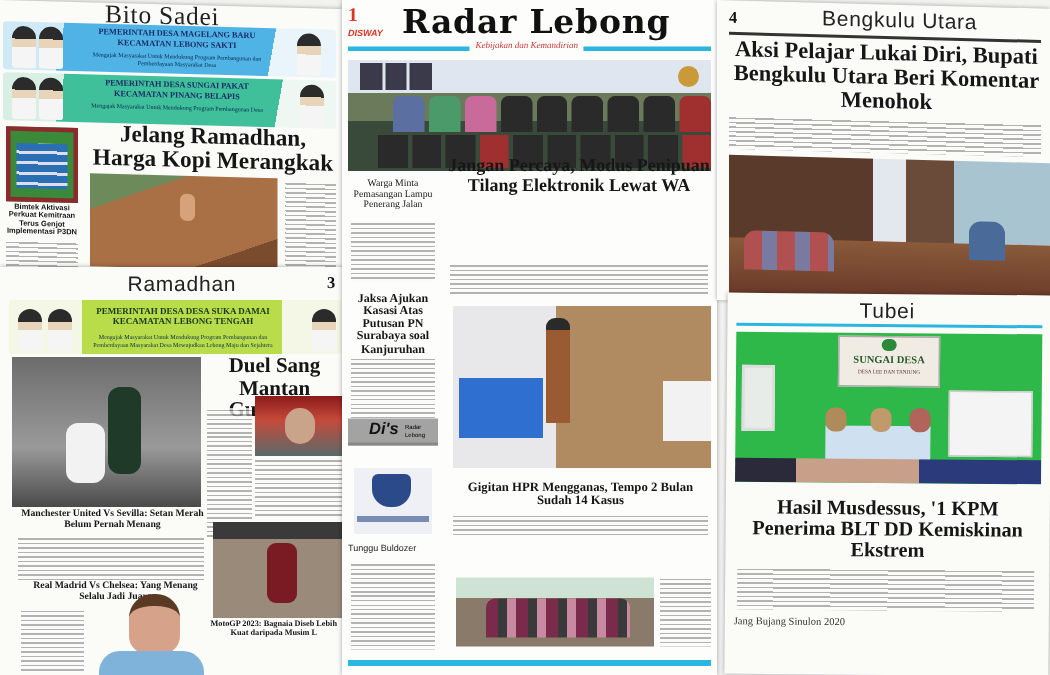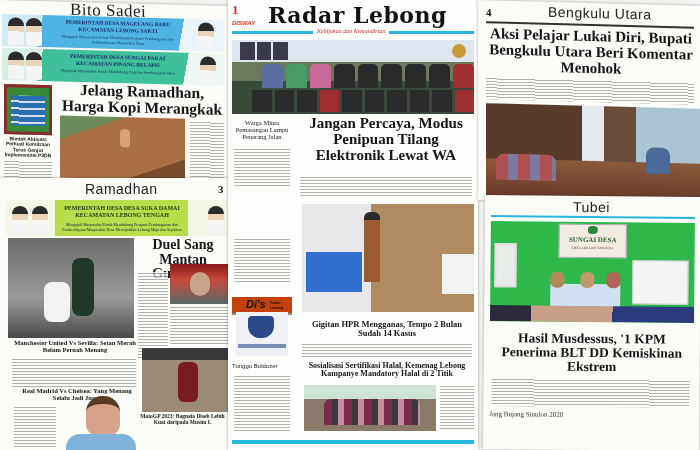--- a/index.html
+++ b/index.html
@@ -145,42 +145,42 @@
     <div style="position:absolute;left:8px;top:2px;width:48px;height:18px;display:flex;gap:2px;">
       <div style="flex:1;background:#3a3a4a;"></div>
         <div style="flex:1;background:#3a3a4a;"></div>
         <div style="flex:1;background:#3a3a4a;"></div>
     </div>
     <div style="position:absolute;right:8px;top:4px;width:14px;height:14px;border-radius:7px;background:#c89a3a;"></div>
   </div>
 
   <div class="headline" style="left:4px;top:120px;width:60px;font-size:6.5px;font-weight:normal;">Warga Minta Pemasangan Lampu Penerang Jalan</div>
   <div class="textcol" style="left:6px;top:148px;width:56px;height:40px;"></div>
+  <div class="headline" style="left:4px;top:195px;width:60px;font-size:8px;">Jaksa Ajukan Kasasi Atas Putusan PN Surabaya soal Kanjuruhan</div>
   <div class="textcol" style="left:6px;top:238px;width:56px;height:44px;"></div>
-  <div style="position:absolute;left:4px;top:297px;width:60px;height:18px;background:#c2410c;border-bottom:2px solid #888;">
+  <div style="position:absolute;left:4px;top:279px;width:60px;height:18px;background:#a3a3a3;border-bottom:2px solid #888;">
     <span style="position:absolute;left:14px;top:1px;font-size:11px;font-weight:bold;font-style:italic;font-family:'Liberation Sans',sans-serif;color:#111;">Di's</span>
     <span style="position:absolute;left:38px;top:3px;font-size:4px;font-family:'Liberation Sans',sans-serif;">Radar Lebong</span>
   </div>
   <div class="photo" style="left:8px;top:312px;width:52px;height:44px;background:#eef0f5;">
     <div style="position:absolute;left:12px;top:4px;width:26px;height:22px;background:#2a4a8a;border-radius:4px 4px 12px 12px;"></div>
     <div style="position:absolute;left:2px;top:32px;width:48px;height:4px;background:#2a4a8a;opacity:0.6;"></div>
   </div>
   <div style="position:absolute;left:4px;top:363px;font-size:6px;font-family:'Liberation Sans',sans-serif;color:#222;">Tunggu Buldozer</div>
   <div class="textcol" style="left:6px;top:375px;width:56px;height:58px;"></div>
 
-  <div class="headline" style="left:70px;top:116px;width:176px;font-size:15px;font-family:Liberation Serif, serif;">Jangan Percaya, Modus Penipuan Tilang Elektronik Lewat WA</div>
+  <div class="headline" style="left:70px;top:104px;width:176px;font-size:12px;font-family:Liberation Serif, serif;">Jangan Percaya, Modus Penipuan Tilang Elektronik Lewat WA</div>
   <div class="textcol" style="left:72px;top:176px;width:172px;height:22px;"></div>
   <div class="photo" style="left:74px;top:204px;width:172px;height:108px;background:linear-gradient(90deg,#e8e8ea 0 40%,#b08a60 40%);">
     <div style="position:absolute;left:4px;top:48px;width:56px;height:40px;background:#2e6fd0;"></div>
     <div style="position:absolute;left:62px;top:8px;width:16px;height:70px;background:#9a5a32;border-radius:6px 6px 0 0;border-top:8px solid #2a2a2a;"></div>
     <div style="position:absolute;left:140px;top:50px;width:32px;height:40px;background:#f2f2f2;"></div>
   </div>
   <div class="headline" style="left:72px;top:320px;width:174px;font-size:8.5px;text-align:center;">Gigitan HPR Mengganas, Tempo 2 Bulan Sudah 14 Kasus</div>
   <div class="textcol" style="left:74px;top:343px;width:170px;height:14px;"></div>
-  <div class="headline" style="left:70px;top:362px;width:178px;font-size:8px;">Sosialisasi Sertifikasi Halal, Kemenag Lebong Kampanye Mandatory Halal di 2 Titik</div>
   <div class="photo" style="left:76px;top:385px;width:132px;height:46px;background:linear-gradient(#cfe3d4 0 30%,#8a7a6a 30%);">
     <div style="position:absolute;left:20px;top:14px;width:96px;height:26px;background:repeating-linear-gradient(90deg,#7a2a4a 0 8px,#3a3a3a 8px 14px,#c88aa0 14px 20px);border-radius:6px 6px 0 0;"></div>
   </div>
   <div class="textcol" style="left:212px;top:385px;width:34px;height:46px;"></div>
   <div style="position:absolute;left:4px;top:440px;width:242px;height:4px;background:#29b6e0;"></div>
 </div>
 
 <div id="page-bku" class="page">
   <div class="page-num" style="left:8px;top:6px;">4</div>
   <div class="sec-head sans-head" style="position:absolute;left:70px;top:2px;font-size:14px;">Bengkulu Utara</div>

